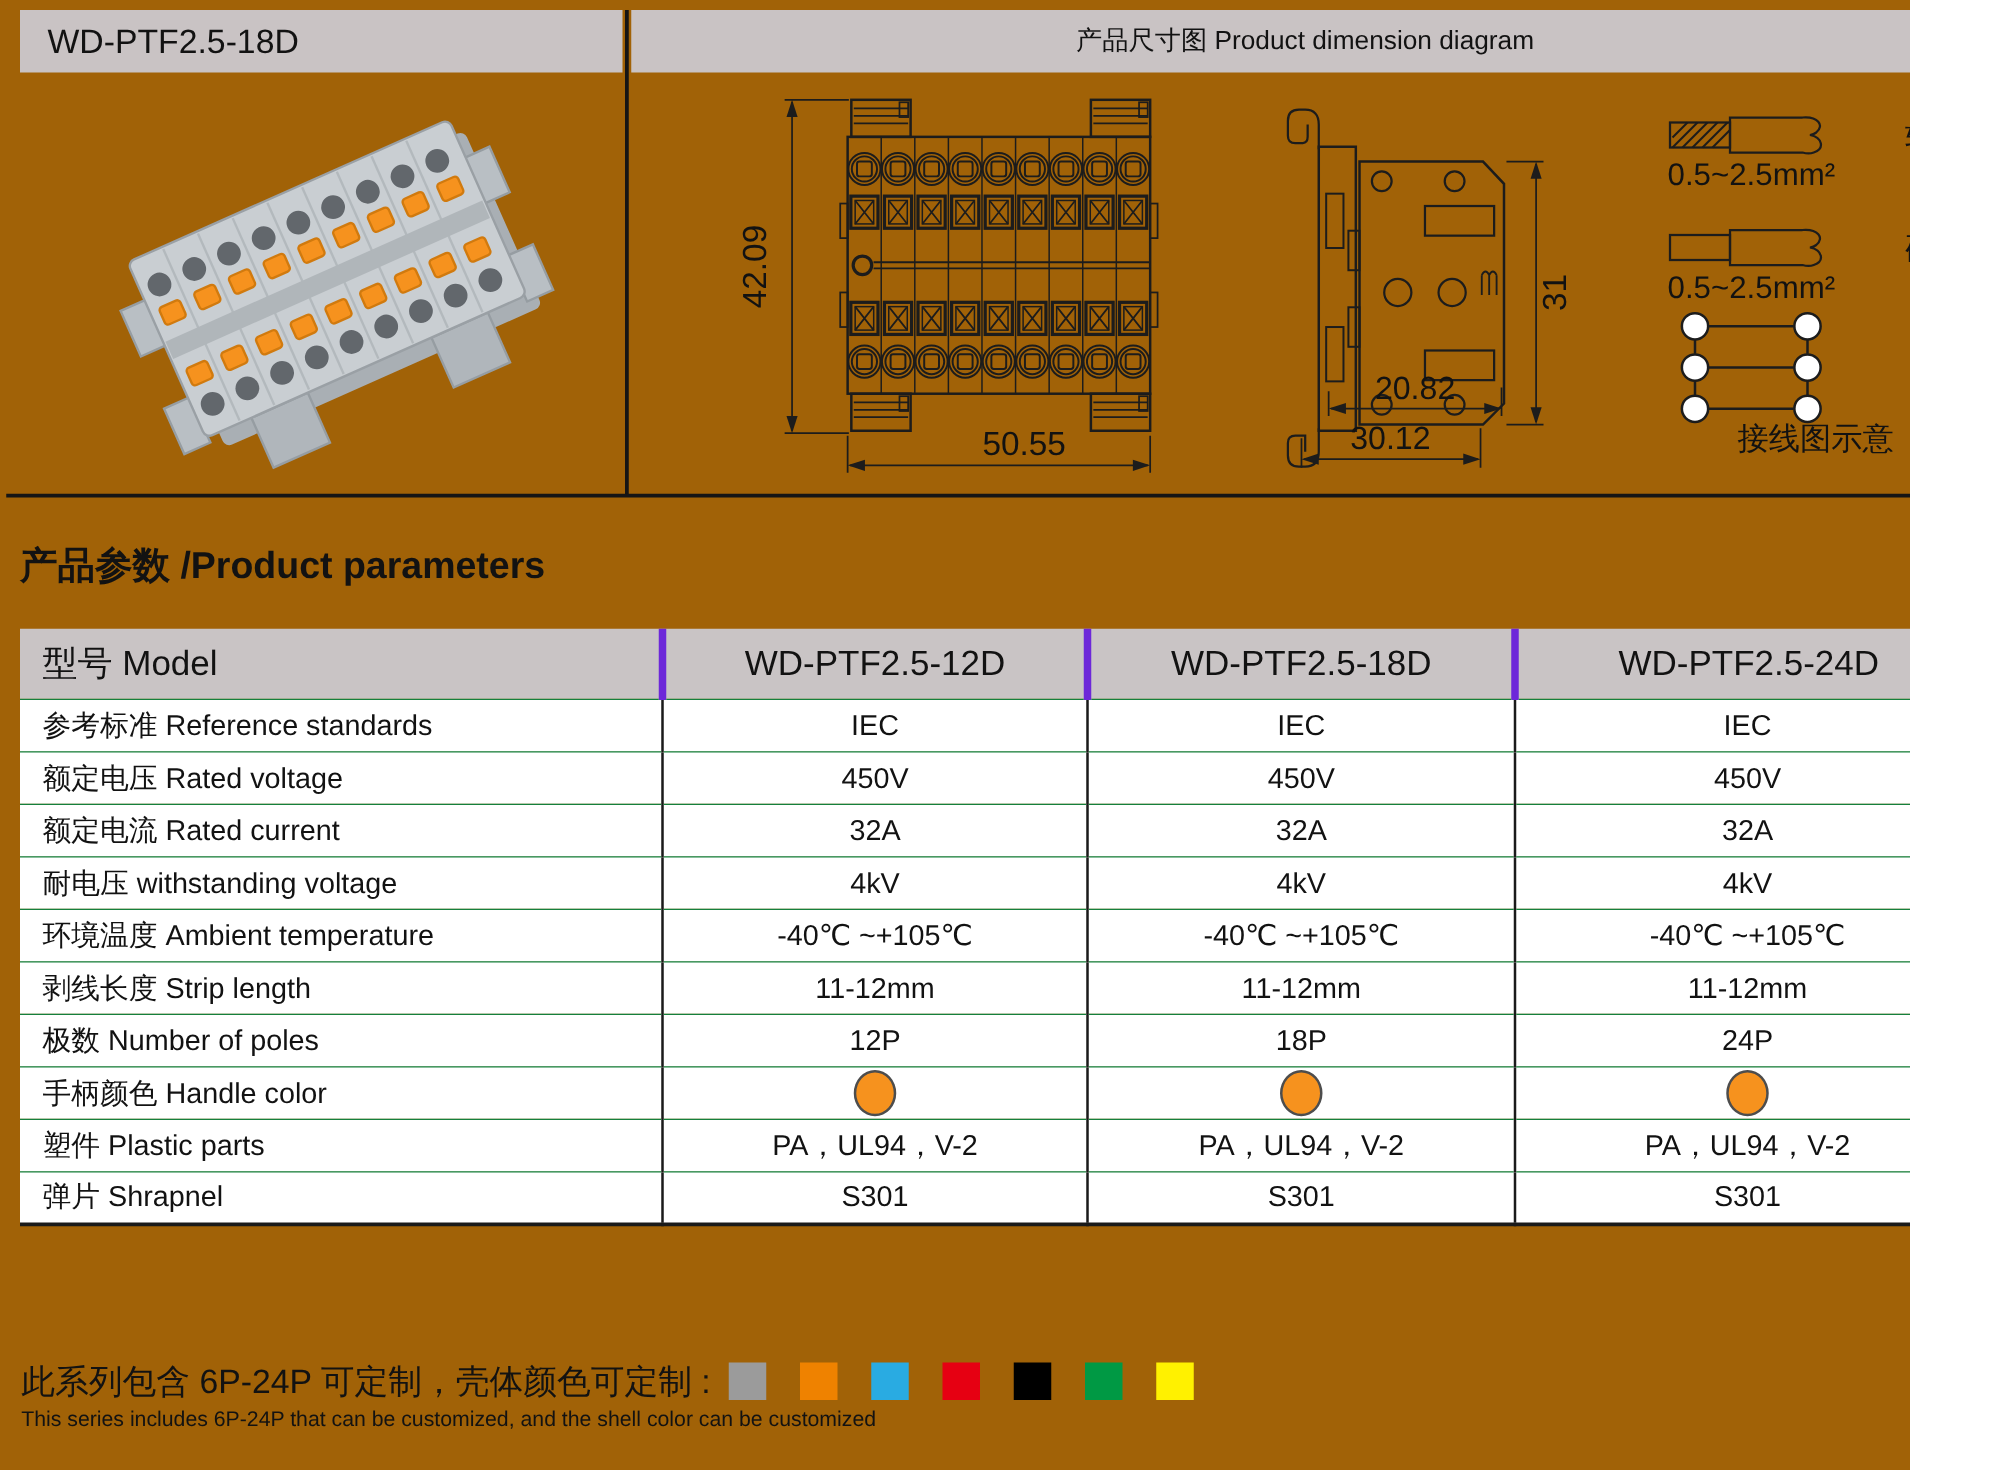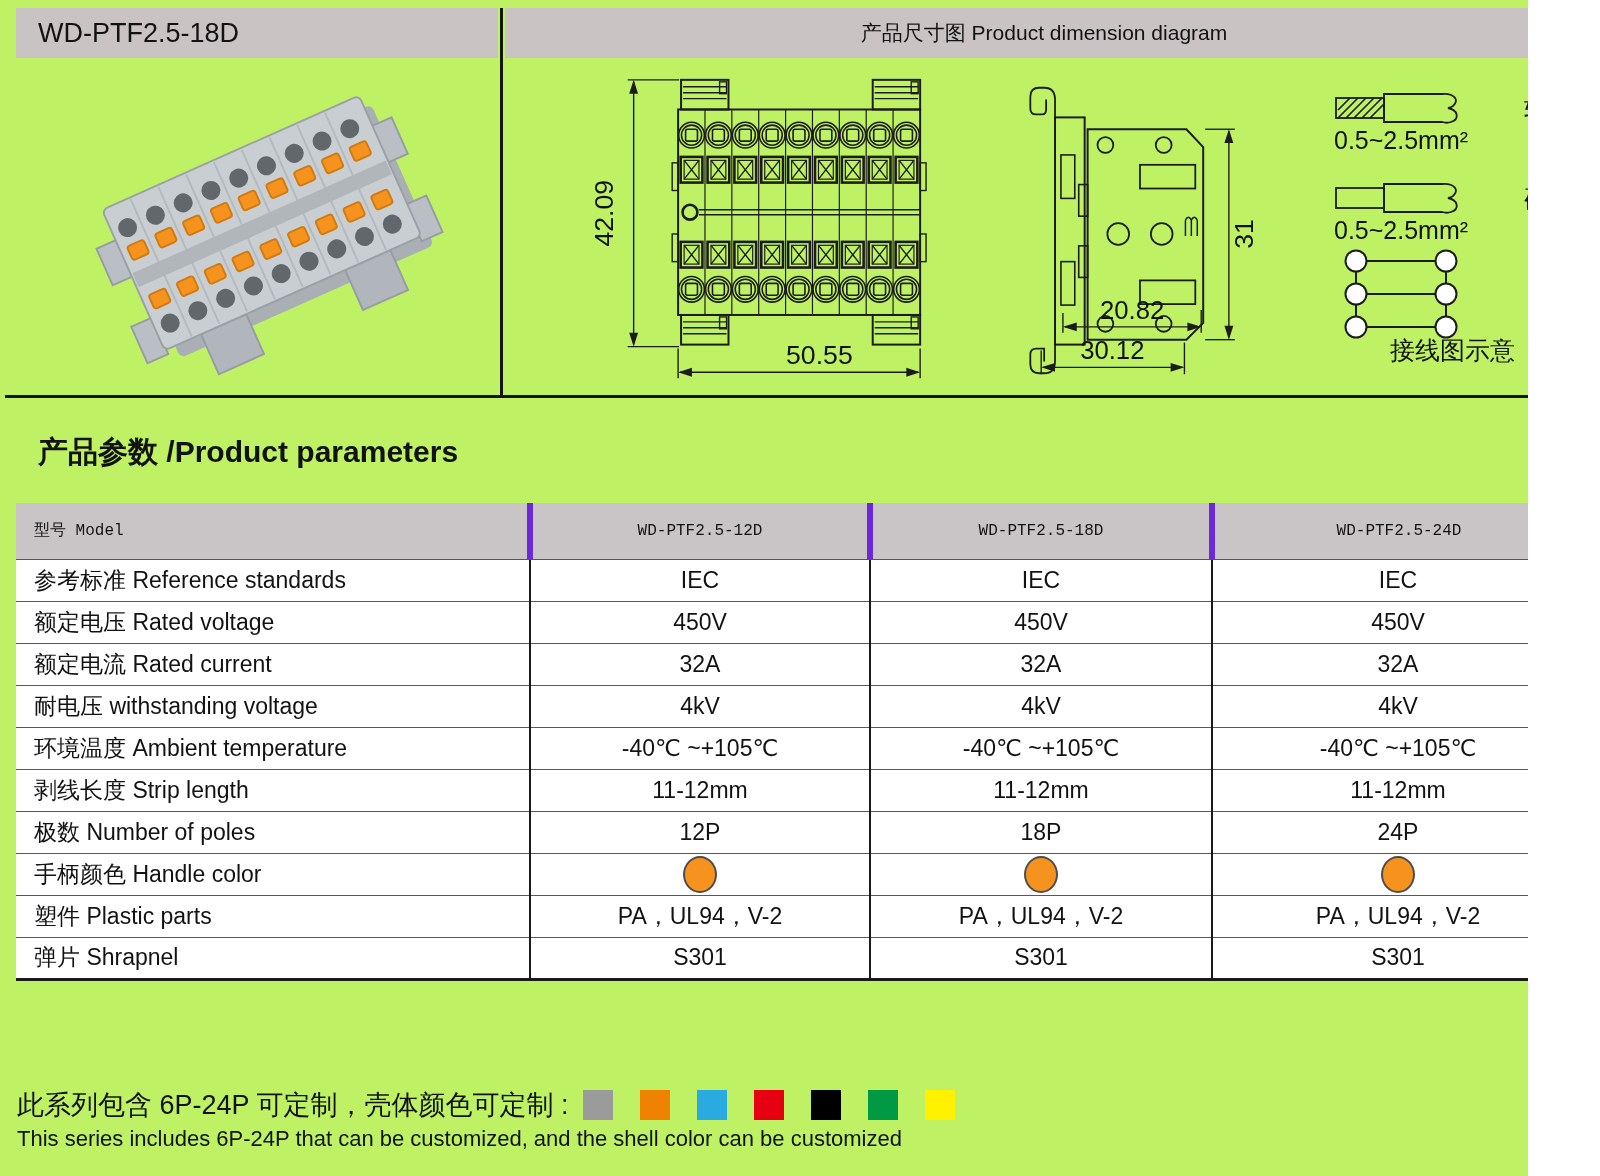--- a/index.html
+++ b/index.html
@@ -1,18 +1,18 @@
 <!DOCTYPE html>
 <html><head>
 <meta charset="utf-8">
 <style>
   * { margin:0; padding:0; box-sizing:border-box; }
   html,body { background:#fff; }
   .page {
-    position:relative; width:1528px; height:1176px; background:#bef264;
+    position:relative; width:1528px; height:1176px; background:#a16207;
     font-family:"Liberation Sans","DejaVu Sans",sans-serif; color:#121212; overflow:hidden;
   }
   
   .hdr-left {
     position:absolute; left:16px; top:8px; width:482px; height:50px;
     background:#c9c3c4; font-size:27px; line-height:50px; padding-left:22px;
   }
   .hdr-right {
     position:absolute; left:505px; top:8px; width:1078px; height:50px;
     background:#c9c3c4; font-size:21px; line-height:50px; text-align:center;
@@ -34,49 +34,49 @@
   .legend .lg-label { position:absolute; font-size:27px;margin-left:36px; }
   .legend .lg-soft-label { left:156px; top:10px; }
   .legend .lg-hard-label { left:156px; top:100px; }
   .legend .lg-range { position:absolute; font-size:25px; }
   .legend .lg-soft-range { left:2px; top:44px; }
   .legend .lg-hard-range { left:2px; top:134px; }
   .legend .lg-wiring-svg { position:absolute; left:8px; top:166px; }
   .legend .lg-wiring-label { position:absolute; left:22px; top:252px; font-size:25px;margin-left:36px; }
 
   
-  .section-title { position:absolute; left:16px; top:432px; font-size:30px; font-weight:bold;margin-left:22px; }
+  .section-title { position:absolute; left:16px; top:432px; font-size:30px; font-weight:bold; }
   .param-table {
     position:absolute; left:16px; top:503px; width:1567px;
     border-collapse:collapse; table-layout:fixed;
     border-bottom:3px solid #1a1a1a; font-size:23px;
   }
   .param-table thead th {
-    background:#c9c4c5; height:56px; font-weight:normal; font-size:16px; text-align:center;font-family:Liberation Mono, monospace;
+    background:#c9c4c5; height:56px; font-weight:normal; font-size:28px; text-align:center;
   }
   .param-table thead th:first-child { text-align:left; padding-left:18px; }
   .param-table thead th + th { border-left:6px solid #6d28d9; }
   .param-table tbody td {
     height:42px; text-align:center; border-top:1px solid #15803d; background:#fff;
   }
   .param-table tbody td:first-child { text-align:left; padding-left:18px; }
   .param-table tbody td + td { border-left:2px solid #1a1a1a; }
   .dot {
     width:34px; height:37px; border-radius:50%; margin:0 auto;
     border:2px solid #4d4d4d; background:#f6921e;
   }
 
   
   .footer-cn {
     position:absolute; left:17px; top:1088px; height:34px;
     display:flex; align-items:center; font-size:27px;
   }
   .swatch-row { display:flex; align-items:center; margin-left:14px; }
   .swatch { width:30px; height:30px; margin-right:27px; }
-  .footer-en { position:absolute; left:17px; top:1126px; font-size:22px; }
+  .footer-en { position:absolute; left:17px; top:1126px; font-size:17px; }
 </style>
 </head>
 <body>
 
 <div class="page">
 
   <div class="hdr-left">
     <span>WD-PTF2.5-18D</span>
   </div>
   <div class="hdr-right">

